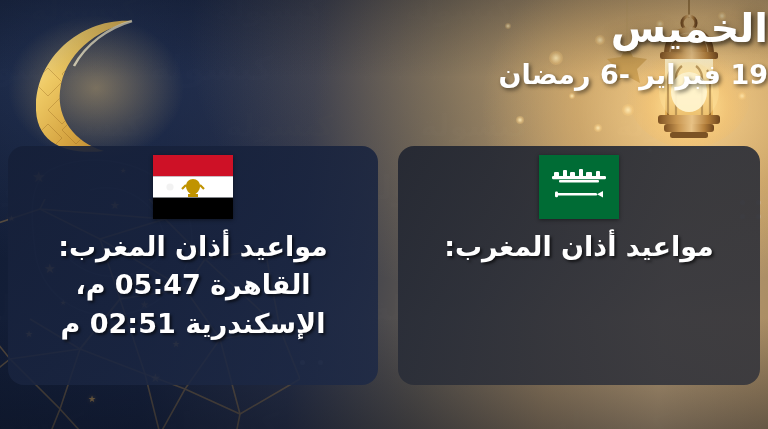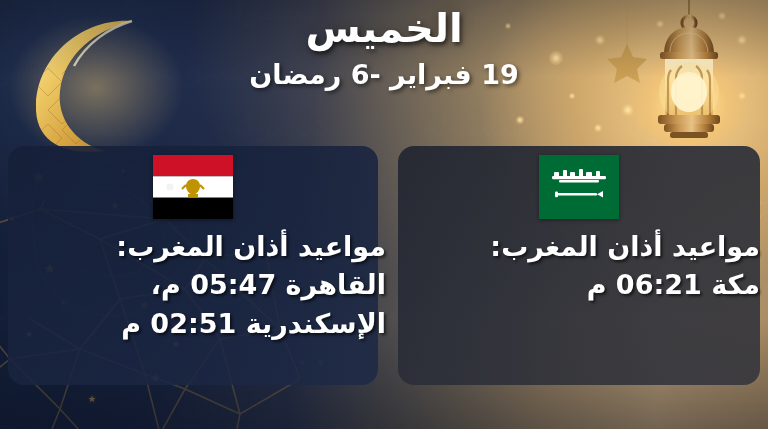--- a/index.html
+++ b/index.html
@@ -110,21 +110,20 @@
     line-height: 1;
     text-shadow: 0 0 4px rgba(190,150,80,0.5);
   }
 
   
   .header {
     position: absolute;
     left: 0;
     right: 0;
     top: 6px;
-    text-align: center;
     z-index: 6;
   }
   .title {
     font-size: 40px;
     font-weight: 700;
     color: #ffffff;
     letter-spacing: 0px;
     line-height: 1.12;
     text-shadow: 2px 3px 4px rgba(0,0,0,0.55), 0 0 14px rgba(0,0,0,0.30);
     margin: 0;
@@ -187,21 +186,21 @@
     z-index: 7;
     text-align: center;
     color: #ffffff;
     font-weight: 700;
     font-size: 27px;
     line-height: 1.42;
     text-shadow: 2px 2px 3px rgba(0,0,0,0.62);
     direction: rtl;
     pointer-events: none;
   }
-  .text-overlay .ln { display: block; white-space: nowrap; text-align: right; }
+  .text-overlay .ln { display: block; white-space: nowrap; }
 </style>
 </head>
 <body>
 
 <div id="stage">
 
   <div class="bg-tint"></div>
   <div class="bg-glow"></div>
 
   <svg class="lattice" viewBox="0 0 330 250" fill="none">
@@ -440,16 +439,15 @@
   </div>
 
   <div class="text-overlay" id="text-egypt" style="left:0px; top:228px; width:386px;">
       <span class="ln">مواعيد أذان المغرب:</span>
       <span class="ln">القاهرة 05:47 م،</span>
       <span class="ln">الإسكندرية 02:51 م</span>
     </div>
 
   <div class="text-overlay" id="text-saudi" style="left:398px; top:228px; width:362px;">
       <span class="ln">مواعيد أذان المغرب:</span>
-      <span class="ln">مكة 06:21 م</span>
     </div>
 
 </div>
 
 </body></html>

